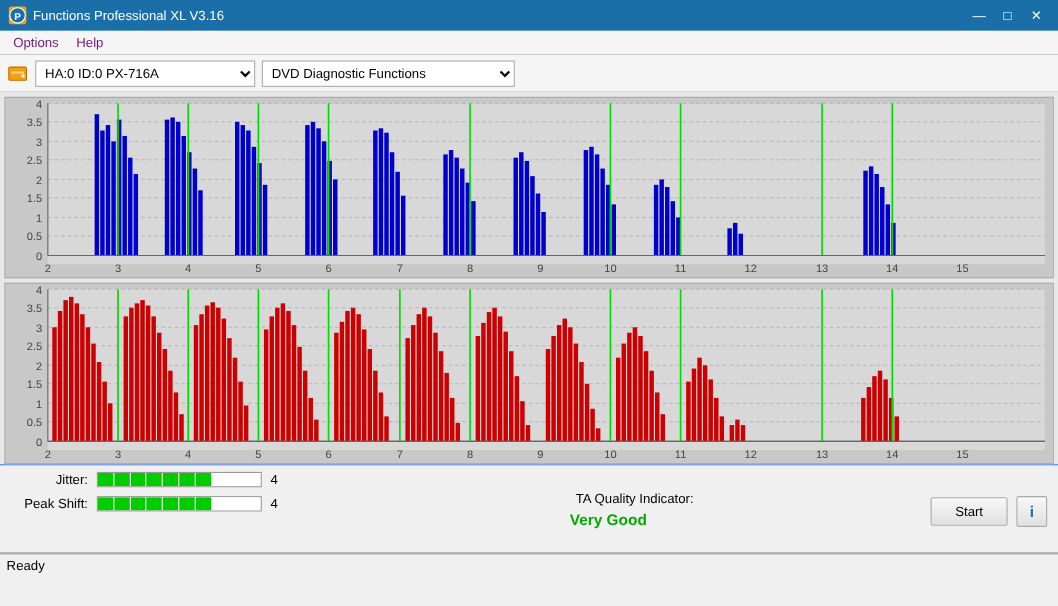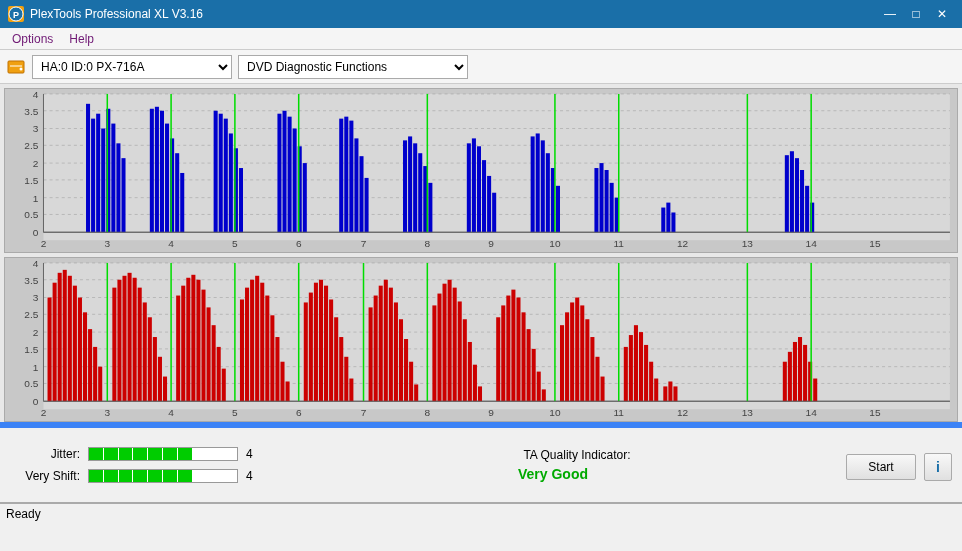--- a/index.html
+++ b/index.html
@@ -105,24 +105,23 @@
       overflow: hidden;
     }
     .chart-canvas {
       width: 100%;
       height: 100%;
     }
     .bottom-panel {
       background: #f0f0f0;
       height: 80px;
       display: flex;
-      align-items: center;
       padding: 6px 10px;
       gap: 16px;
-      border-top: 6px solid #3b82f6;
+      border-top: 1px solid #3b82f6;
     }
     .metrics-area {
       display: flex;
       flex-direction: column;
       gap: 8px;
       width: 260px;
     }
     .metric-row {
       display: flex;
       align-items: center;
@@ -241,21 +240,21 @@
 <body>
 
 <div class="title-bar">
   <div class="title-bar-left">
     <div class="title-bar-icon">
       <svg width="16" height="16" viewBox="0 0 16 16">
         <circle cx="8" cy="8" r="7" fill="#1a6fa8" stroke="#fff" stroke-width="1"></circle>
         <text x="8" y="12" text-anchor="middle" font-size="9" fill="white" font-weight="bold">P</text>
       </svg>
     </div>
-    <span>PlexTools Professional XL V3.16</span>
+    <span>Functions Professional XL V3.16</span>
   </div>
   <div class="title-bar-controls">
     <button class="title-btn">—</button>
     <button class="title-btn">□</button>
     <button class="title-btn close">✕</button>
   </div>
 </div>
 
 <div class="menu-bar">
   <div class="menu-item">Options</div>
@@ -623,21 +622,21 @@
         <div class="meter-segment"></div>
         <div class="meter-segment"></div>
         <div class="meter-empty"></div>
         <div class="meter-empty"></div>
         <div class="meter-empty"></div>
       </div>
       <span class="metric-value">4</span>
     </div>
 
     <div class="metric-row">
-      <span class="metric-label">Very Shift:</span>
+      <span class="metric-label">Peak Shift:</span>
       <div class="meter-bar">
         <div class="meter-segment"></div>
         <div class="meter-segment"></div>
         <div class="meter-segment"></div>
         <div class="meter-segment"></div>
         <div class="meter-segment"></div>
         <div class="meter-segment"></div>
         <div class="meter-segment"></div>
         <div class="meter-empty"></div>
         <div class="meter-empty"></div>

